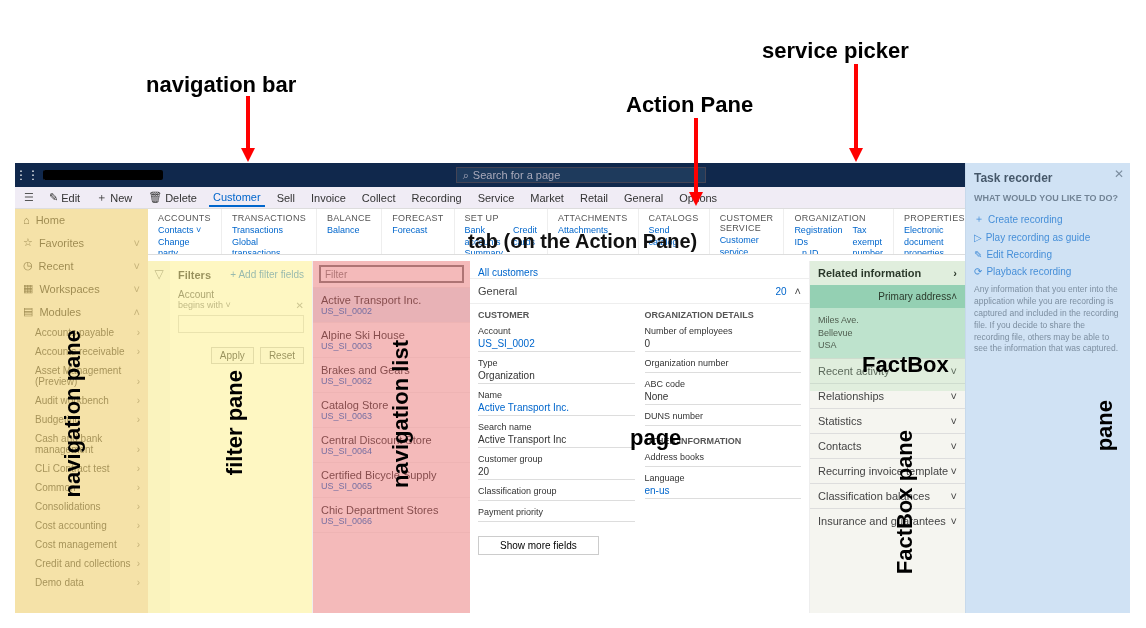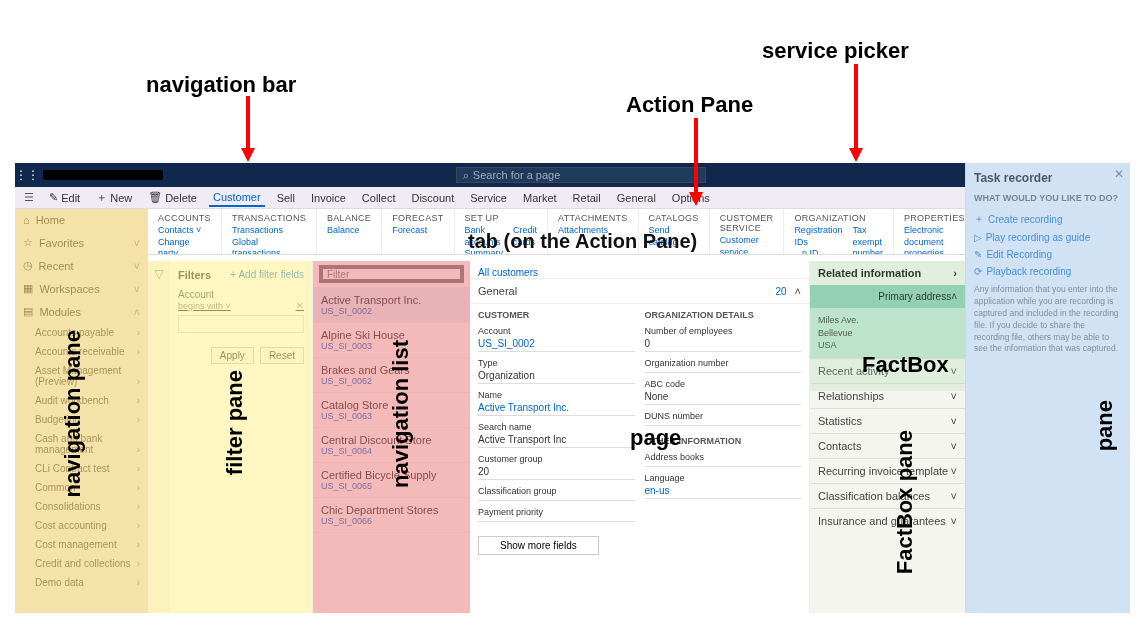--- a/index.html
+++ b/index.html
@@ -50,21 +50,21 @@
 .filter-body .lbl { font-size:10px; color:#333; }
 .filter-body .begins { font-size:9px; color:#666; }
 .filter-body .box { width:100%; height:18px; border:1px solid #ccc; margin-top:4px; }
 .filter-body .btns { margin-top:14px; display:flex; gap:6px; justify-content:flex-end;}
 .filter-body .btn { font-size:10px; padding:2px 8px; border:1px solid #bbb; background:#fafafa; cursor:pointer;}
 .filter-overlay { position:absolute; inset:0; background: rgba(253, 241, 153, 0.6); pointer-events:none; }
 
 
 .navlist { position: absolute; top: 261px; left: 313px; width: 157px; bottom: 15px; background: #fff; font-size: 11px; overflow:hidden;}
 .navlist .filter-row { padding: 4px 6px; border-bottom:1px solid #eee; }
-.navlist .filter-input { width:100%; height:18px; border:4px solid #737373; padding:0 4px; font-size:10px; color:#888;}
+.navlist .filter-input { width:100%; height:18px; border:2px solid #737373; padding:0 4px; font-size:10px; color:#888;}
 .navlist .item { padding: 6px 8px; border-bottom:1px solid #f2f2f2; cursor:pointer;}
 .navlist .item .nm { font-size:11px; color:#222; }
 .navlist .item .id { font-size:9px; color:#0066cc; }
 .navlist .item.selected { background:#e6eef7; }
 .navlist-overlay { position:absolute; inset:0; background: rgba(233, 118, 118, 0.5); pointer-events:none;}
 
 
 .page { position:absolute; top:261px; left:470px; width:340px; bottom:15px; background:#fff; font-size:11px; overflow:hidden; padding:0; border-right:1px solid #eee;}
 .page .crumb { color:#0066cc; font-size:10px; padding:6px 8px 0 8px; }
 .page .title { font-size:14px; font-weight:600; padding:2px 8px 6px 8px; }
@@ -151,21 +151,21 @@
       <span>New</span>
     </span>
   <span class="tb-item">
       <span>🗑</span>
       <span>Delete</span>
     </span>
   <span class="tb-item active">Customer</span>
   <span class="tb-item">Sell</span>
   <span class="tb-item">Invoice</span>
   <span class="tb-item">Collect</span>
-  <span class="tb-item">Discount</span>
+  <span class="tb-item">Recording</span>
   <span class="tb-item">Service</span>
   <span class="tb-item">Market</span>
   <span class="tb-item">Retail</span>
   <span class="tb-item">General</span>
   <span class="tb-item">Options</span>
   <span class="spacer"></span>
   <span class="tb-icon">🔗</span>
   <span class="tb-icon" style="color:#c43;">▣</span>
   <span class="tb-icon">⟳</span>
   <span class="tb-icon">📎</span>
@@ -313,21 +313,21 @@
 <div class="filterpane">
   <div class="filter-icon-col">
       <span style="font-size:12px;color:#666;">▽</span>
     </div>
   <div class="filter-body">
     <div class="hdr">
         <span>Filters</span>
         <span class="add">+ Add filter fields</span>
       </div>
     <div class="lbl">Account</div>
-    <div style="display:flex; align-items:center; justify-content:space-between;text-decoration:underline;">
+    <div style="display:flex; align-items:flex-start; justify-content:space-between;">
       <span class="begins">begins with ˅</span>
       <span style="font-size:10px;color:#888;">✕</span>
     </div>
     <div class="box"></div>
     <div class="btns">
       <span class="btn">Apply</span>
       <span class="btn">Reset</span>
     </div>
   </div>
   <div class="filter-overlay"></div>

